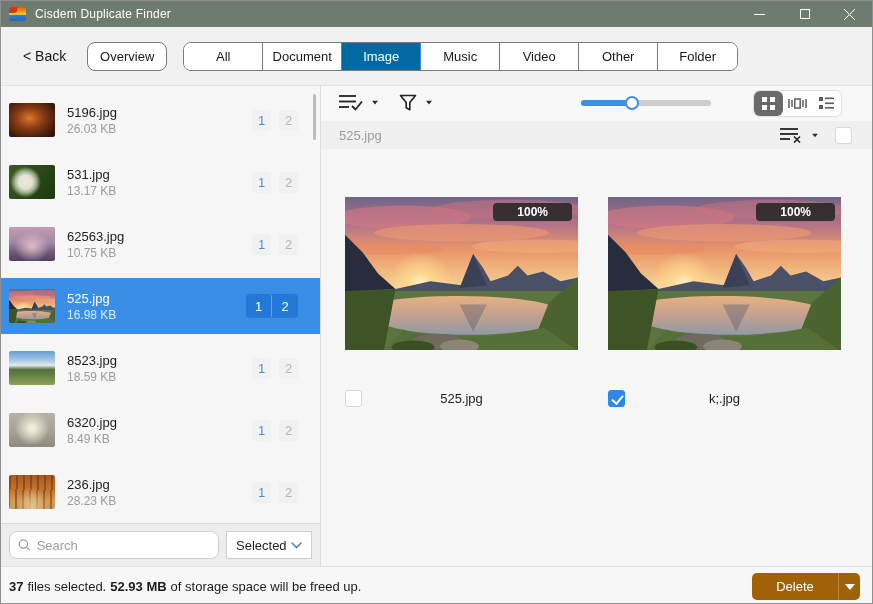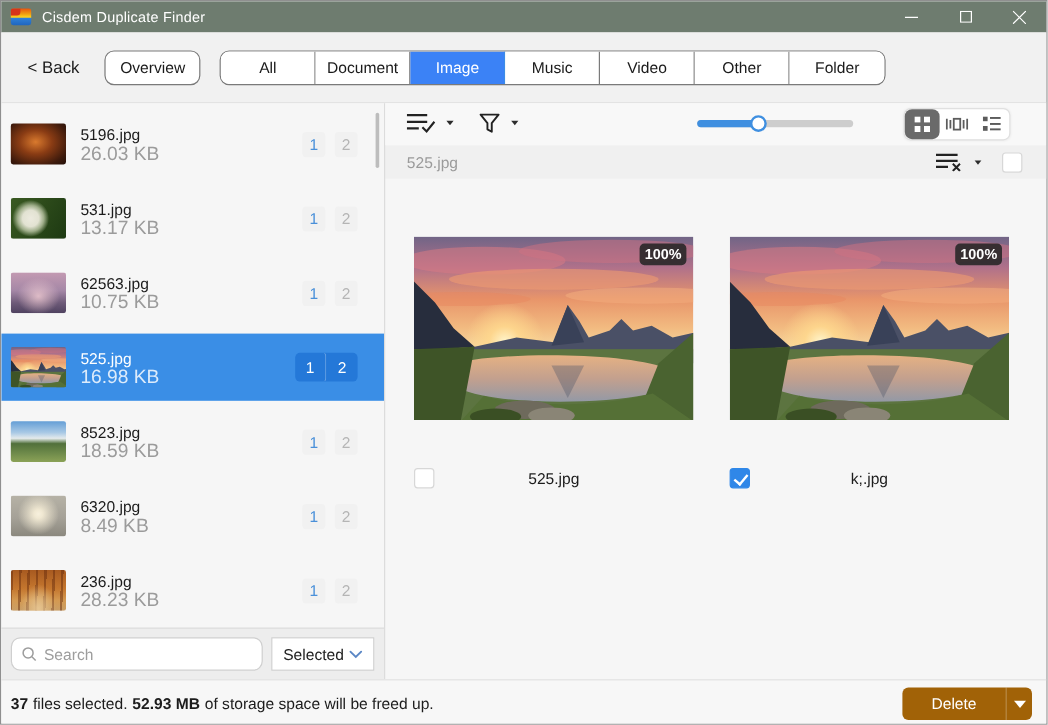--- a/index.html
+++ b/index.html
@@ -15,31 +15,31 @@
   .cap { width:45px; height:100%; display:flex; align-items:center; justify-content:center; color:#fff; cursor:default; }
   .cap svg { display:block; }
 
   
   .header { height:59px; background:#f1f1f1; display:flex; align-items:center; border-bottom:1px solid #e3e3e3; }
   .back { font-size:14px; color:#1a1a1a; margin-left:22px; white-space:nowrap; }
   .overview-btn { margin-left:21px; width:80px; height:29px; background:#fff; border:1px solid #7a7a7a; border-radius:8px; font-size:13px; color:#1a1a1a; display:flex; align-items:center; justify-content:center; }
   .tabgroup { margin-left:16px; display:flex; height:29px; border:1px solid #7a7a7a; border-radius:8px; overflow:hidden; background:#fff; }
   .tab { width:79px; display:flex; align-items:center; justify-content:center; font-size:13px; color:#1a1a1a; border-right:1px solid #7a7a7a; background:#fff; }
   .tab:last-child { border-right:none; }
-  .tab.active { background:#3b82f6; color:#fff; border-right-color:#3d8de5; }
+  .tab.active { background:#0369a1; color:#fff; border-right-color:#3d8de5; }
 
   
   .body { display:flex; height:480px; }
   .sidebar { position:relative; width:320px; border-right:1px solid #dcdcdc; background:#f6f6f6; display:flex; flex-direction:column; }
   .file-list { flex:1; padding-top:6px; overflow:hidden; }
   .frow { height:56px; margin-bottom:6px; display:flex; align-items:center; padding:0 22px 0 8px; }
   .frow .thumb { width:46px; height:34px; border-radius:2px; flex:none; }
   .fmeta { margin-left:12px; flex:1; min-width:0; }
   .fname { font-size:13px; color:#1c1c1c; line-height:17px; }
-  .fsize { font-size:16px; color:#9b9b9b; line-height:16px; }
+  .fsize { font-size:12px; color:#9b9b9b; line-height:16px; }
   .fcounts { display:flex; gap:8px; }
   .cnt { width:19px; height:21px; display:flex; align-items:center; justify-content:center; font-size:13px; border-radius:3px; background:#f1f1f1; }
   .cnt.c1 { color:#4a90d9; }
   .cnt.c2 { color:#b5b5b5; }
   .frow.selected { background:#3a8ee6; }
   .frow.selected .fname { color:#fff; }
   .frow.selected .fsize { color:#dcebfb; }
   .frow.selected .fcounts { gap:0; background:#2478d8; border-radius:4px; overflow:hidden; }
   .frow.selected .cnt { background:transparent; color:#fff; width:26px; height:24px; }
   .frow.selected .cnt.c1 { border-right:1px solid rgba(255,255,255,.3); }
@@ -80,21 +80,21 @@
   .checkbox { width:17px; height:17px; background:#fff; border:1px solid #d7d7d7; border-radius:3px; flex:none; }
   .checkbox.checked { background:#2f87e8; border-color:#2f87e8; position:relative; }
   .checkbox.checked:before { content:""; position:absolute; left:5px; top:2px; width:5px; height:9px; border:solid #fff; border-width:0 2px 2px 0; transform:rotate(40deg); }
 
   .content { flex:1; position:relative; }
   .dupcard { position:absolute; top:48px; width:233px; }
   .dupcard.pos0 { left:24px; }
   .dupcard.pos1 { left:287px; }
   .preview { position:relative; width:233px; height:153px; overflow:hidden; }
   .preview svg { display:block; width:100%; height:100%; }
-  .badge { position:absolute; top:6px; right:6px; background:rgba(38,38,38,.88); color:#fff; font-size:12px; font-weight:bold; padding:2px 4px; border-radius:4px; }
+  .badge { position:absolute; top:6px; right:6px; background:rgba(38,38,38,.88); color:#fff; font-size:12px; font-weight:bold; padding:2px 24px; border-radius:4px; }
   .card-foot { position:relative; margin-top:40px; height:18px; }
   .card-foot .checkbox { position:absolute; left:0; top:0; }
   .card-foot .cfname { text-align:center; font-size:13px; color:#1c1c1c; line-height:18px; }
 
   
   .statusbar { position:relative; height:39px; background:#f7f7f7; border-top:1px solid #e2e2e2; display:flex; align-items:center; padding-left:8px; font-size:13px; color:#1c1c1c; }
   .statusbar b { font-weight:bold; }
   .statusbar .seg { margin-right:4px; }
   .delete-btn { position:absolute; right:12px; top:6px; width:108px; height:27px; background:#a16207; border-radius:5px; color:#fff; font-size:13px; display:flex; align-items:center; }
   .delete-label { flex:1; text-align:center; }

